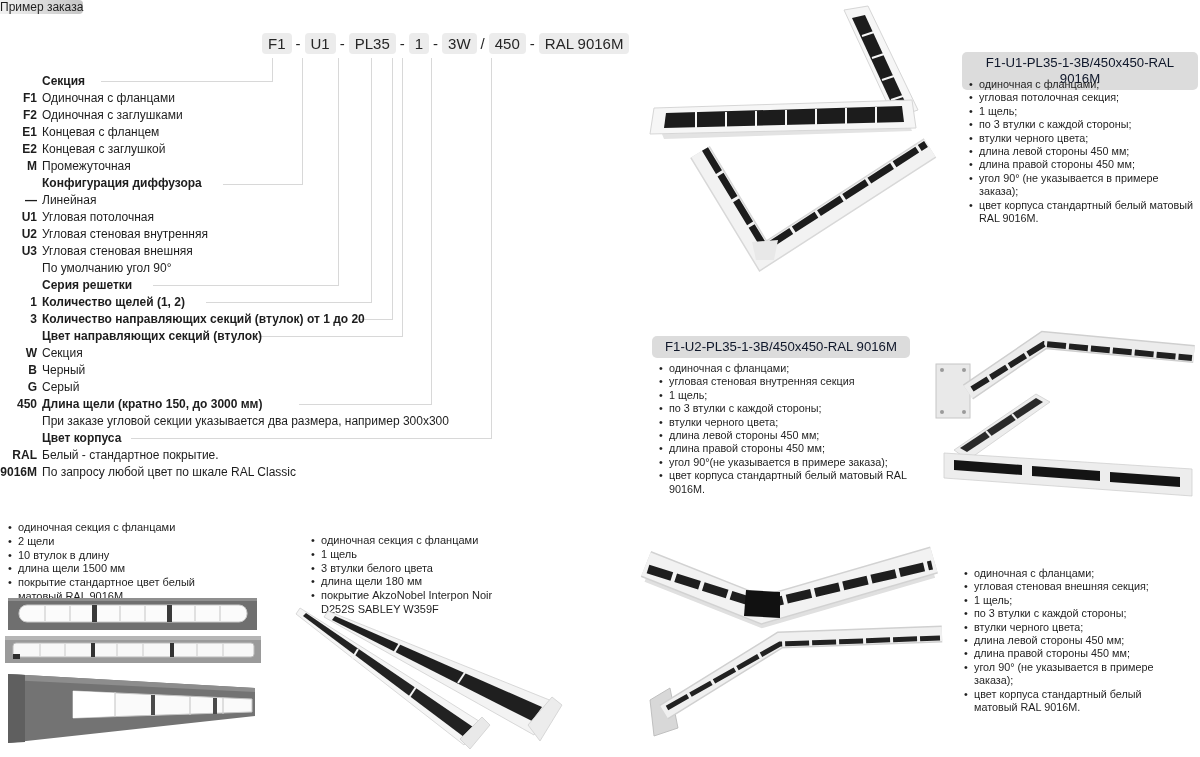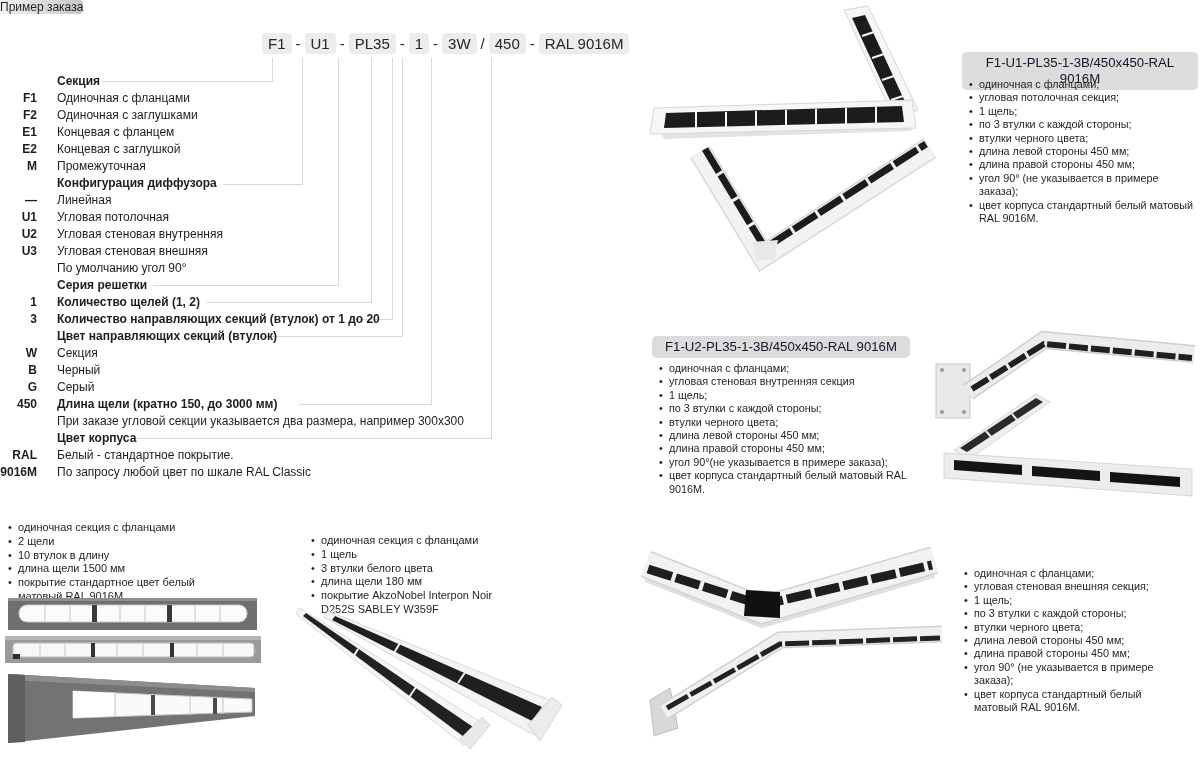--- a/index.html
+++ b/index.html
@@ -18,21 +18,21 @@
   .code-row{left:262px;top:33px;display:flex;align-items:center;font-size:15px;color:#262626;}
   .code-seg{display:flex;align-items:center;}
   .chip{background:var(--chip_bg);border-radius:4px;padding:2px 6px;white-space:nowrap;}
   .sep{margin:0 4px;white-space:pre;}
   
   .cline{background:var(--connector);}
   
   .legend{left:-7px;top:72px;width:575px;font-size:12px;}
   .lg-row{display:flex;height:17px;align-items:center;}
   .lg-code{flex:0 0 44px;text-align:right;font-weight:700;white-space:nowrap;}
-  .lg-label{margin-left:20px;white-space:nowrap;}
+  .lg-label{margin-left:5px;white-space:nowrap;}
   .lg-row.hdr .lg-label{font-weight:700;}
   
   .ex-title{background:var(--title_chip_bg);border-radius:5px;padding:3px 8px;
             font-size:13.2px;font-weight:500;color:#0f172a;line-height:16px;}
   .ex-title.center{text-align:center;}
   ul.blist{list-style:none;margin:0;padding:0;}
   ul.blist li{display:flex;font-size:10.8px;line-height:13.4px;color:#1f1f1f;}
   ul.blist .blt{flex:0 0 10px;text-align:left;}
   ul.blist.big li{font-size:11px;line-height:13.8px;}
   svg{display:block;}

